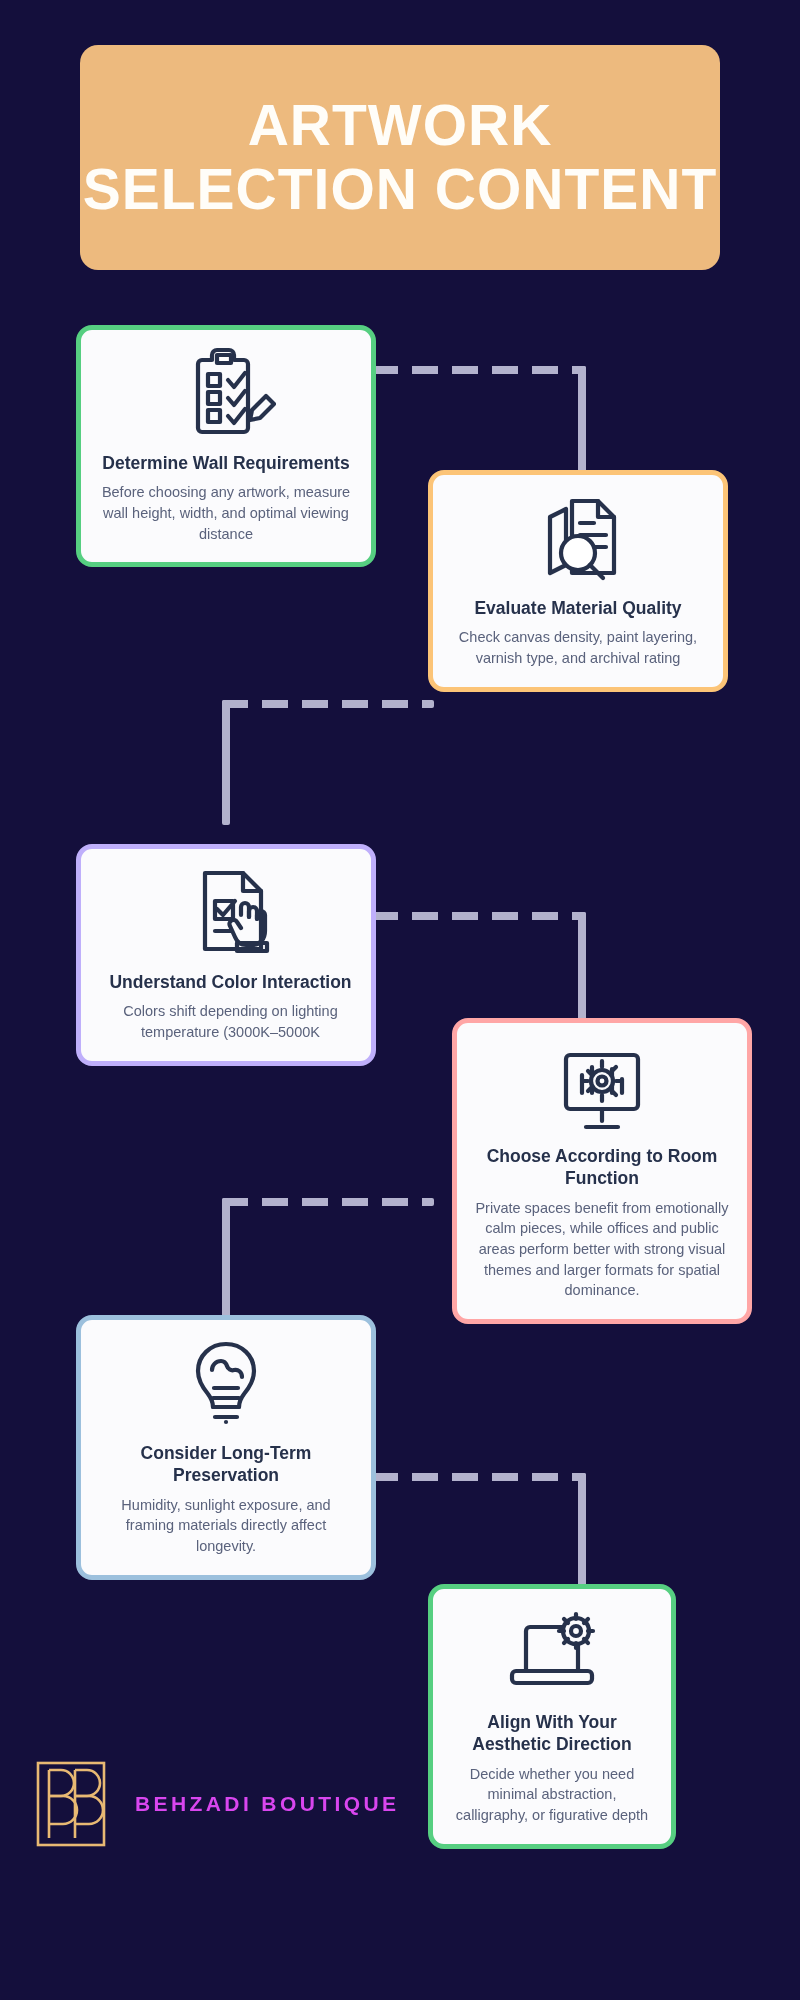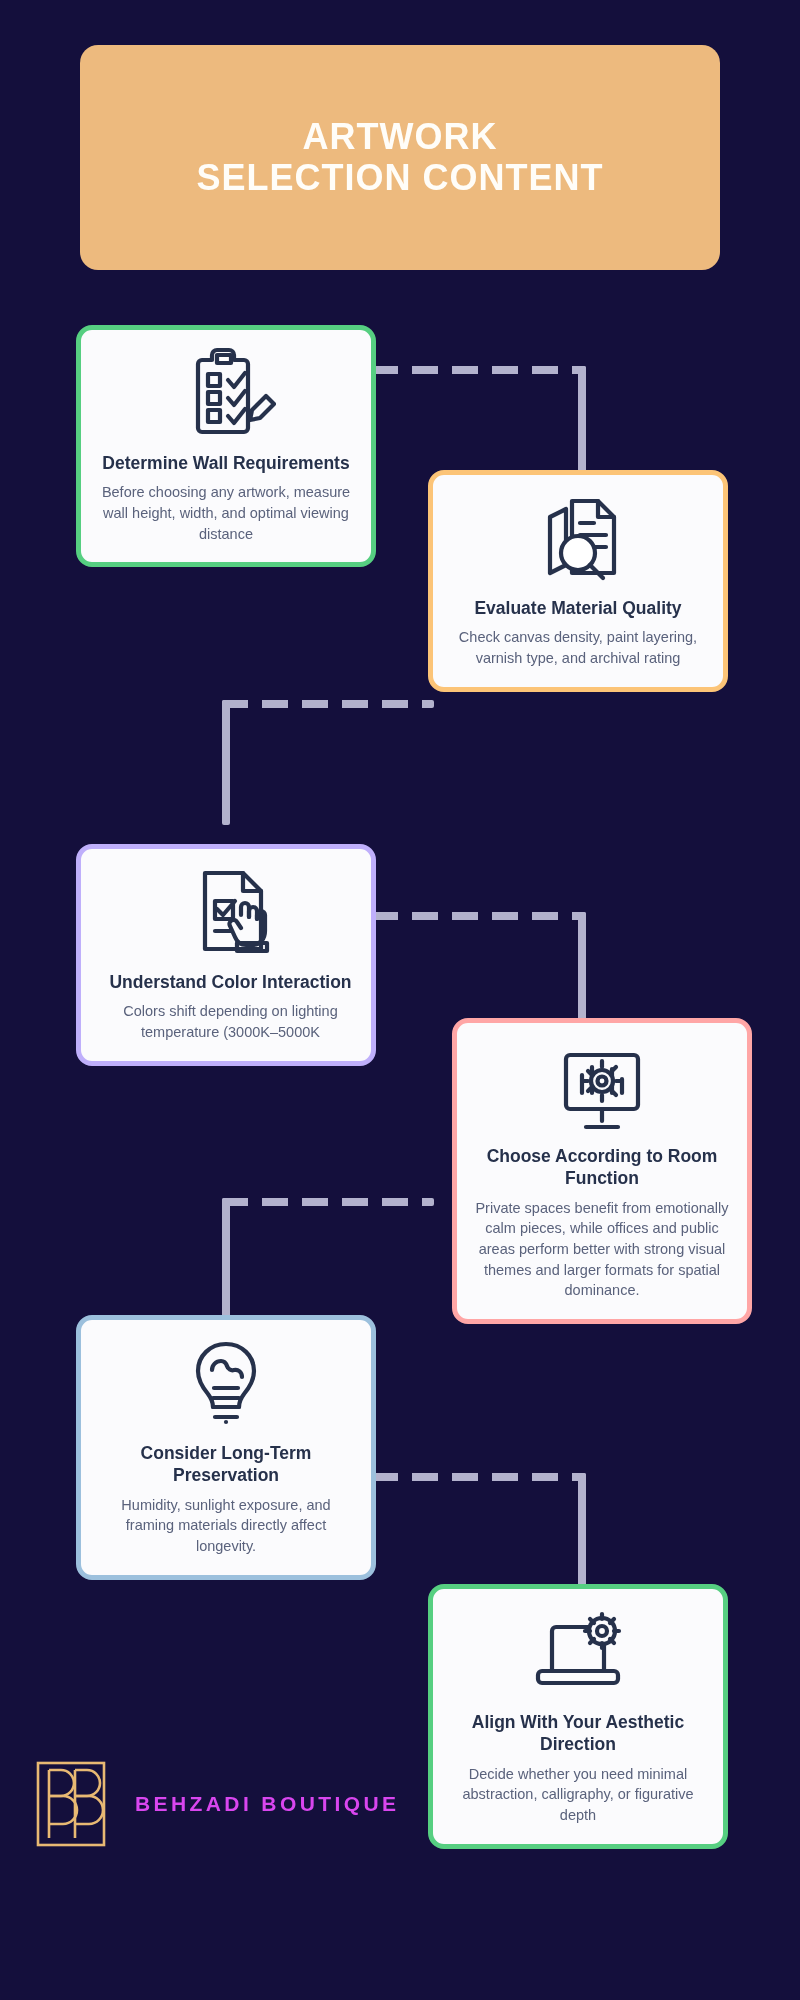--- a/index.html
+++ b/index.html
@@ -12,21 +12,21 @@
   .page{ position:relative; width:800px; height:2000px; background:#140f3c; }
 
   
   .header{
     position:absolute; left:80px; top:45px; width:640px; height:225px;
     background:#edba7e; border-radius:18px;
     display:flex; align-items:center; justify-content:center;
   }
   .header h1{
     color:#fffdf8; text-align:center; font-weight:bold;
-    font-size:36px; line-height:1.12; letter-spacing:1px;
+    font-size:57px; line-height:1.12; letter-spacing:1px;
   }
   .header h1 .l2{ display:block; white-space:nowrap; }
 
   
   .conn{ position:absolute; z-index:1; }
   .h-dash{
     height:8px; border-radius:2px;
     background:repeating-linear-gradient(to right,#b3b2cd 0,#b3b2cd 26px,transparent 26px,transparent 40px);
   }
   .solid-v{ width:8px; background:#b3b2cd; border-radius:2px; }
@@ -53,21 +53,21 @@
   .c-orange{ border-color:#fcc477; }
   .c-purple{ border-color:#bfaffb; }
   .c-pink{ border-color:#ffa6a6; }
   .c-blue{ border-color:#9cc0dd; }
 
   #card1{ left:76px; top:325px; width:300px; }
   #card2{ left:428px; top:470px; width:300px; }
   #card3{ left:76px; top:844px; width:300px;padding-left:27px; }
   #card4{ left:452px; top:1018px; width:300px; }
   #card5{ left:76px; top:1315px; width:300px; }
-  #card6{ left:428px; top:1584px; width:300px; }
+  #card6{ left:428px; top:1584px; width:248px; }
 
   
   .logo{
     position:absolute; left:35px; top:1760px;
     display:flex; align-items:center; gap:28px; z-index:4;
   }
   .logo-mark{ width:72px; height:88px; }
   .logo-text{
     color:#d946ef; font-size:21px; font-weight:bold; letter-spacing:3.4px;
     white-space:nowrap;

